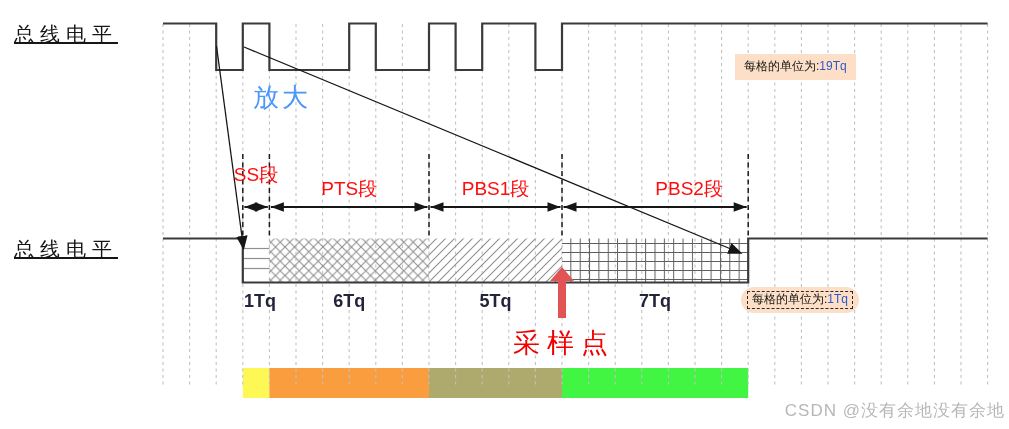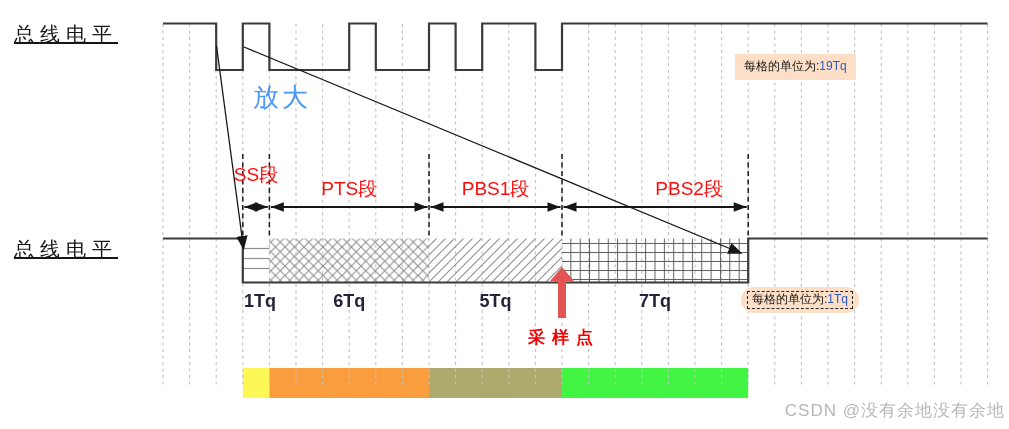--- a/index.html
+++ b/index.html
@@ -8,21 +8,21 @@
     font-family:"Liberation Sans","DejaVu Sans",sans-serif;
   }
   #diagram{position:absolute;left:0;top:0;}
   .lbl{position:absolute;white-space:nowrap;line-height:1.15;}
   .side-label{font-size:20px;letter-spacing:6px;color:#161616;text-decoration:underline;}
   #bus-level-label{left:14px;top:23px;}
   #bit-timing-label{left:14px;top:238px;}
   #zoom-label{left:253px;top:83px;font-size:26px;color:var(--zoom-blue,#4a97fb);letter-spacing:3px;}
   .seg-name{position:absolute;font-size:19px;color:var(--seg-red,#ff0d0d);transform:translateX(-50%);white-space:nowrap;}
   .tq-label{position:absolute;font-size:18px;font-weight:600;color:var(--tq-color,#23233a);transform:translateX(-50%);white-space:nowrap;}
-  #sample-point-label{left:564px;top:328px;transform:translateX(-50%);font-size:17px;font-weight:bold;color:var(--sample-red,#f20000);letter-spacing:7px;}
+  #sample-point-label{left:564px;top:328px;transform:translateX(-50%);font-size:27px;font-weight:normal;color:var(--sample-red,#f20000);letter-spacing:7px;}
   .note{position:absolute;background:var(--note-bg,#fcdfc6);font-size:12px;color:#151515;padding:6px 9px;white-space:nowrap;}
   #note-top{left:735px;top:54px;}
   #note-bottom{left:741px;top:287px;padding:4px 6px;border-radius:13px;}
   #note-bottom .dashed-wrap{border:1.5px dashed #2a2a2a;padding:1px 4px;display:inline-block;}
   .note-val{color:var(--note-blue,#2d59c8);}
   #watermark{right:4px;top:401px;font-size:17px;color:var(--wm-gray,#b7b7b7);letter-spacing:1px;}
 </style>
 </head>
 <body>
 

